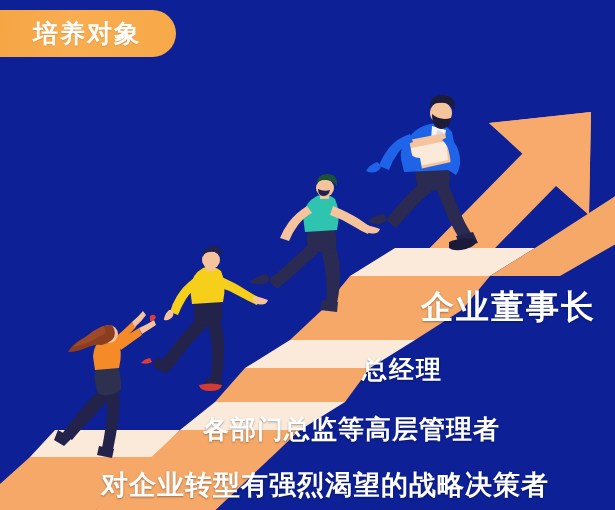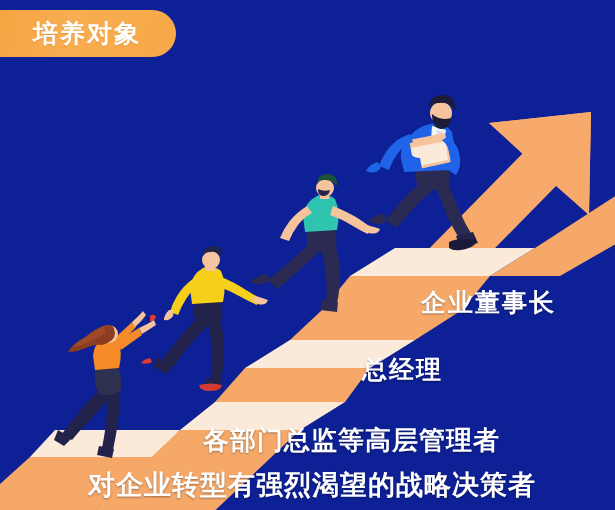--- a/index.html
+++ b/index.html
@@ -41,24 +41,24 @@
   
   .caption{
     position:absolute;
     color:#ffffff;
     font-weight:bold;
     white-space:nowrap;
     line-height:1;
     letter-spacing:1px;
     text-shadow:0 1px 2px rgba(0,0,10,.35);
   }
-  .cap-0{ left:421px; top:290px; font-size:25px; letter-spacing:2px;}
+  .cap-0{ left:421px; top:290px; font-size:33px; letter-spacing:2px;}
   .cap-1{ left:362px; top:357px; font-size:25px; letter-spacing:2px;text-align:center;}
-  .cap-2{ left:203px; top:416px; font-size:26px; letter-spacing:1px;margin-top:11px;}
-  .cap-3{ left:88px;  top:472px; font-size:27px; letter-spacing:1px;}
+  .cap-2{ left:203px; top:416px; font-size:26px; letter-spacing:1px;}
+  .cap-3{ left:101px;  top:472px; font-size:27px; letter-spacing:1px;}
 </style>
 </head>
 <body>
 
 <div id="poster">
 
   <svg id="scene" viewBox="0 0 615 510">
     <defs>
       <linearGradient id="gradBadge" x1="0" y1="0" x2="1" y2="0">
         <stop offset="0%" stop-color="#f4a23f"></stop>

